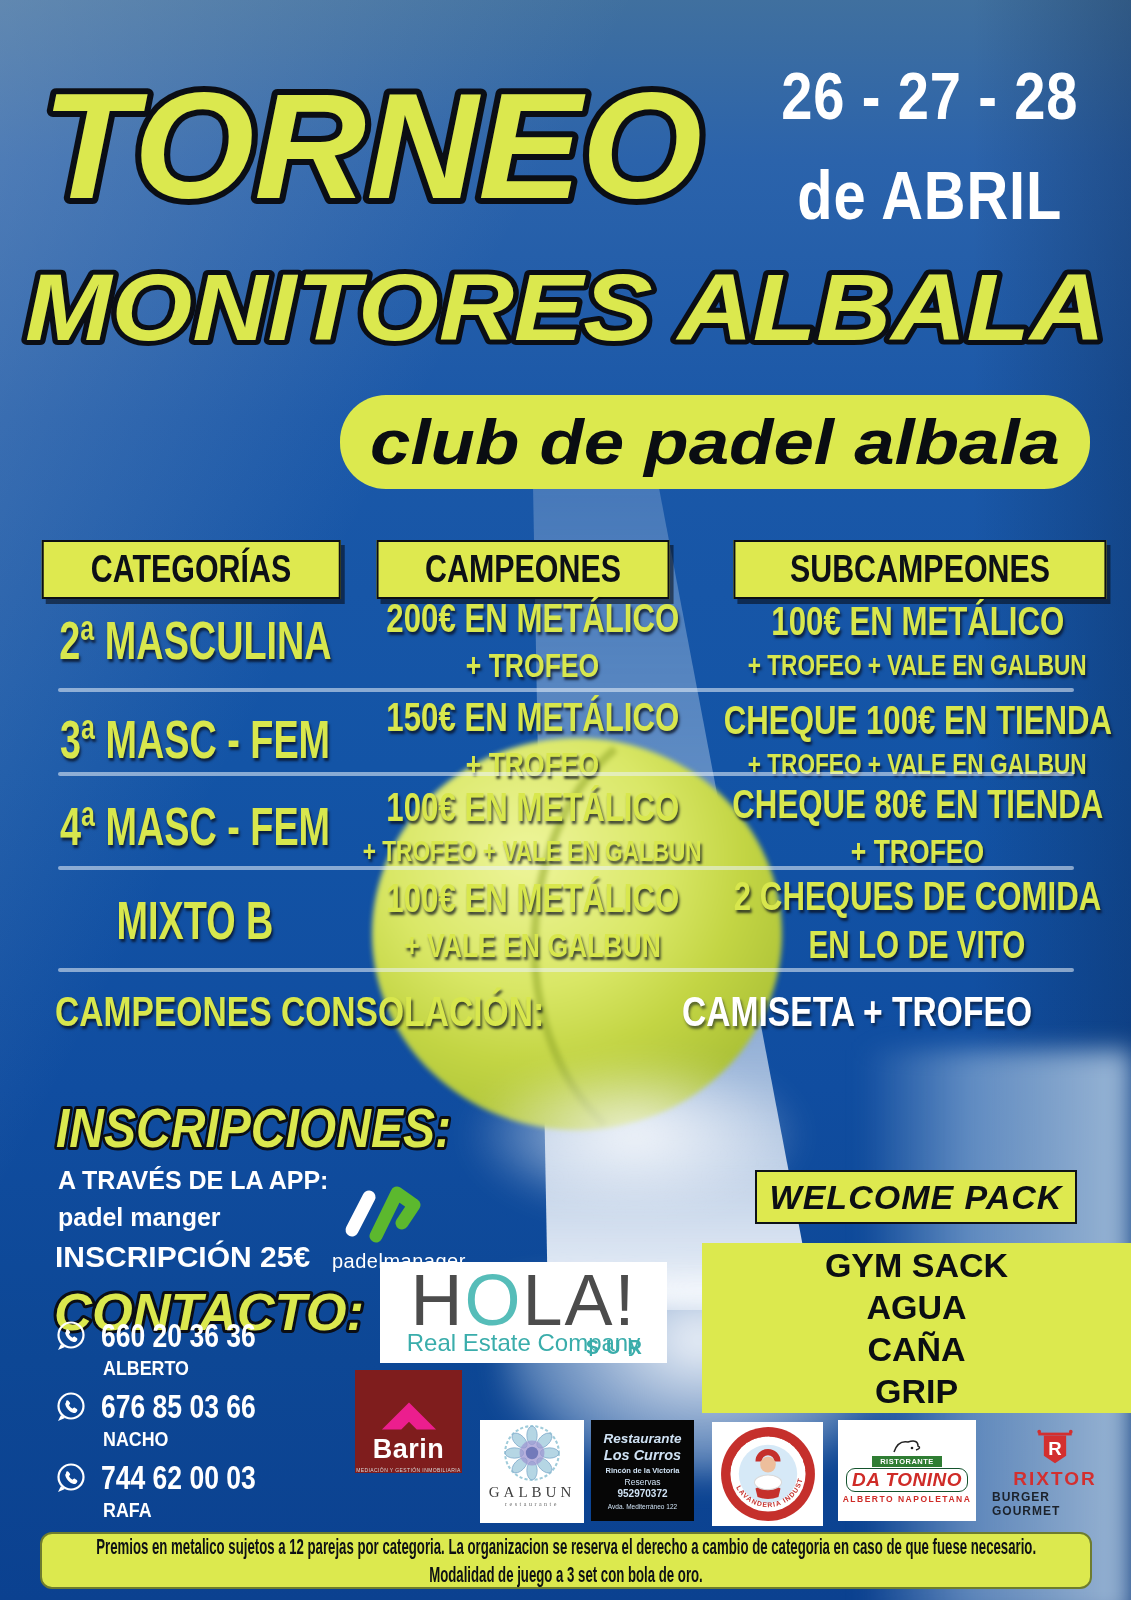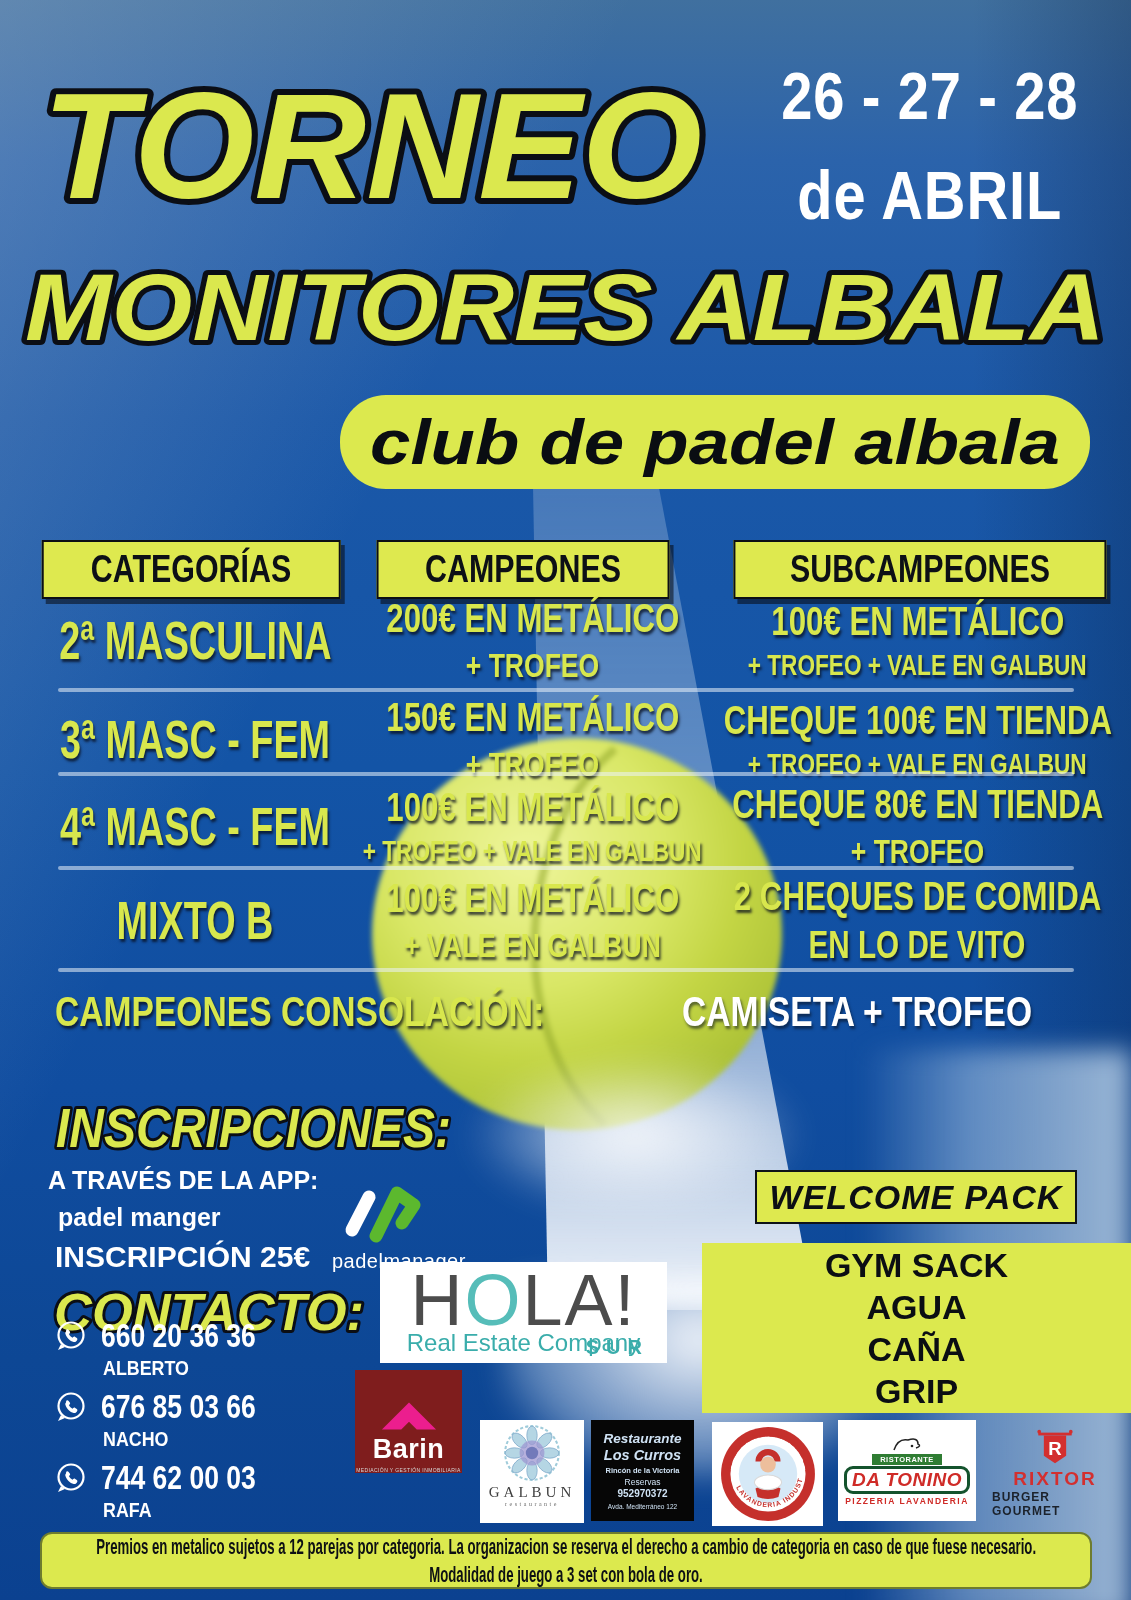--- a/index.html
+++ b/index.html
@@ -65,21 +65,21 @@
   .p-lg { font-size:38px; }
   .divider { position:absolute; left:58px; width:1016px; height:4px; background:rgba(235,242,250,.55);
     border-radius:2px; filter:blur(.7px); }
   .consolation { position:absolute; left:55px; top:988px; display:flex; gap:16px; align-items:baseline; }
   .consolation .lab { font-size:42px; --sx:.8; }
   .consolation .val { color:#fff; font-weight:bold; font-size:42px; --sx:.8; text-shadow:2px 3px 3px rgba(8,14,28,.55); }
 
   
   .insc-svg { position:absolute; left:48px; top:1098px; }
   .cont-svg { position:absolute; left:46px; top:1284px; }
-  .insc-l1 { position:absolute; left:48px; top:1166px; color:#fff; font-weight:bold; font-size:25px; }
+  .insc-l1 { position:absolute; left:58px; top:1166px; color:#fff; font-weight:bold; font-size:25px; }
   .insc-l2 { position:absolute; left:58px; top:1203px; color:#fff; font-weight:bold; font-size:25px; }
   .insc-l3 { position:absolute; left:55px; top:1240px; color:#fff; font-weight:bold; font-size:30px; }
   .pm-logo { position:absolute; left:332px; top:1178px; width:100px; text-align:center; }
   .pm-label { color:#fff; font-size:20px; margin-top:2px; letter-spacing:.5px; }
 
   .contact-list { position:absolute; left:55px; top:1316px; display:flex; flex-direction:column; gap:7px; }
   .c-entry .c-row { display:flex; align-items:center; gap:14px; }
   .c-phone { color:#fff; font-weight:bold; font-size:34px; --sx:.78; }
   .c-name  { color:#fff; font-weight:bold; font-size:21px; margin-left:48px; margin-top:1px; --sx:.85; }
 
@@ -113,21 +113,21 @@
   .cu2 { font-style:italic; font-weight:bold; font-size:14.5px; }
   .cu3 { font-weight:bold; font-size:7.5px; margin-top:2px; }
   .cu4 { font-size:8.5px; margin-top:1px; }
   .cu5 { font-weight:bold; font-size:10px; }
   .cu6 { font-size:6.5px; margin-top:3px; }
 
   .lava-card { left:712px; top:1422px; width:111px; height:104px; background:#fff; justify-content:center; }
 
   .dato-card { left:838px; top:1420px; width:138px; height:101px; background:#fff; justify-content:center; gap:1px; }
   .dato-ribbon { background:#2f7d33; color:#fff; font-weight:bold; font-size:7.5px; padding:1px 8px; letter-spacing:.5px; }
-  .dato-banner { border:3px solid #14532d; border-radius:9px; padding:0 5px; background:#fff; }
+  .dato-banner { border:1px solid #14532d; border-radius:9px; padding:0 5px; background:#fff; }
   .dato-name { color:#cf2b27; font-weight:bold; font-style:italic; font-size:19px; letter-spacing:.5px; }
   .dato-tag { color:#cf2b27; font-weight:bold; font-size:8.5px; letter-spacing:1.5px; margin-top:1px; }
 
   .rixtor-card { left:992px; top:1428px; width:126px; height:90px; background:transparent; justify-content:center; }
   .rixtor-name { color:#d32f2f; font-weight:bold; font-size:19px; letter-spacing:2px; margin-top:1px; }
   .rixtor-tag  { color:#1c222b; font-weight:bold; font-size:12px; letter-spacing:1px; }
 
   
   .footer-bar { position:absolute; left:40px; top:1532px; width:1052px; height:57px; background:#dce94e;
     border:2px solid #6e7c2e; border-radius:12px; display:flex; flex-direction:column; align-items:center; justify-content:center; }
@@ -393,21 +393,21 @@
 
     <div class="card dato-card">
       <svg width="36" height="18" viewBox="0 0 36 18">
         <path d="M5 15 Q9 3 19 5 Q29 2 29 9 Q33 11 27 13" stroke="#222" stroke-width="1.5" fill="none"></path>
         <circle cx="23" cy="11" r="1.3" fill="#222"></circle>
       </svg>
       <div class="dato-ribbon">RISTORANTE</div>
       <div class="dato-banner">
         <span class="dato-name">DA TONINO</span>
       </div>
-      <div class="dato-tag">PIZZERIA LAVANDERIA</div>
+      <div class="dato-tag">ALBERTO NAPOLETANA</div>
     </div>
 
     <div class="card rixtor-card">
       <svg width="40" height="42" viewBox="0 0 40 42">
         <circle cx="3" cy="4" r="2" fill="#d32f2f"></circle>
           <circle cx="37" cy="4" r="2" fill="#d32f2f"></circle>
         <rect x="2" y="5" width="36" height="3" fill="#d32f2f"></rect>
         <path d="M8 8 h24 v22 l-12 8 -12 -8 z" fill="#d32f2f"></path>
         <text x="20" y="29" font-size="20" font-weight="bold" fill="#ffffff" text-anchor="middle" font-family="Liberation Sans, sans-serif">R</text>
       </svg>

